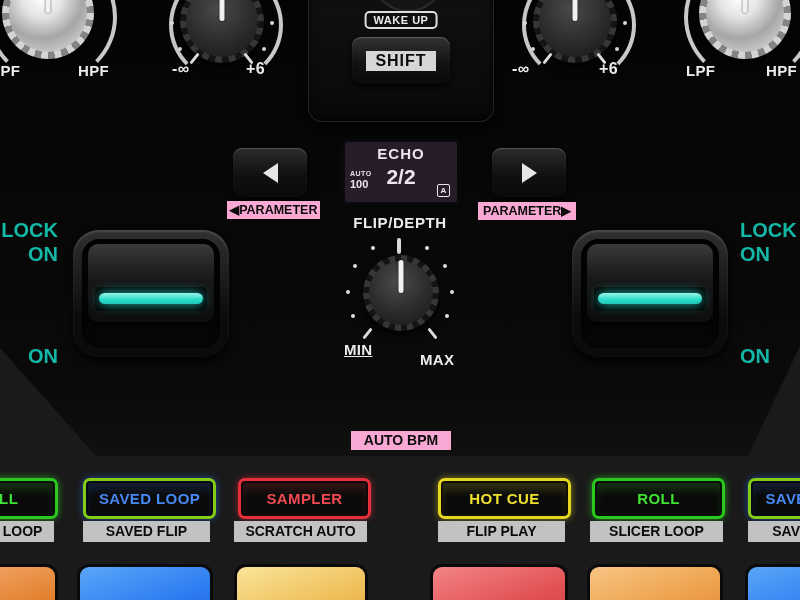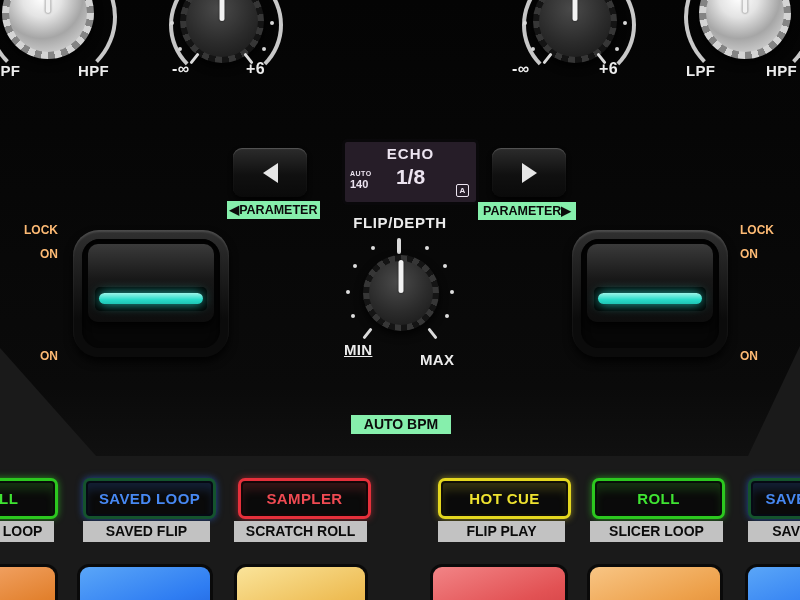--- a/index.html
+++ b/index.html
@@ -35,58 +35,58 @@
   .black .cap{position:absolute;inset:6px;border-radius:50%;
     background:radial-gradient(circle at 45% 33%,#4a4a4a,#2b2b2b 55%,#151515);}
   .pointer{position:absolute;left:50%;top:7%;transform:translateX(-50%);width:5px;height:43%;
     background:#f2f2f2;border-radius:3px;box-shadow:0 0 2px rgba(0,0,0,.7);}
   .ring{position:absolute;border-radius:50%;border:4px solid #c9c9c9;border-bottom-color:transparent;}
   .dot{position:absolute;width:4px;height:4px;border-radius:50%;background:#dedede;}
   .tick{position:absolute;width:3px;height:13px;background:#dadada;border-radius:2px;}
   .lbl{position:absolute;color:#ececec;font-weight:bold;font-size:15px;letter-spacing:.3px;white-space:nowrap;}
   .lbl.big{font-size:16px;}
   
-  .display{position:absolute;left:345px;top:142px;width:131px;height:60px;background:#261d28;
+  .display{position:absolute;left:345px;top:142px;width:112px;height:60px;background:#261d28;
     border-radius:2px;box-shadow:0 0 0 3px #09080a;color:#ece4f0;}
   .disp-effect{position:absolute;left:0;right:0;top:3px;text-align:center;font-size:15px;font-weight:bold;letter-spacing:1px;}
   .disp-auto{position:absolute;left:5px;top:28px;font-size:7px;font-weight:bold;letter-spacing:.5px;}
   .disp-bpm{position:absolute;left:5px;top:36px;font-size:11px;font-weight:bold;}
   .disp-beat{position:absolute;left:0;right:0;top:23px;text-align:center;font-size:21px;font-weight:bold;}
   .disp-badge{position:absolute;right:7px;bottom:5px;width:11px;height:11px;border:1px solid #ece4f0;
     border-radius:2px;font-size:8px;font-weight:bold;text-align:center;line-height:11px;}
   
   .arrow-btn{position:absolute;top:148px;width:74px;height:49px;border-radius:9px;
     background:linear-gradient(#2c2c2c,#101010 55%,#0a0a0a);
     box-shadow:inset 0 1px 1px rgba(255,255,255,.2),0 3px 5px rgba(0,0,0,.8);
     display:flex;align-items:center;justify-content:center;}
   .tri-l{width:0;height:0;border-top:10px solid transparent;border-bottom:10px solid transparent;border-right:15px solid #e6e6e6;}
   .tri-r{width:0;height:0;border-top:10px solid transparent;border-bottom:10px solid transparent;border-left:15px solid #e6e6e6;}
-  .chip{position:absolute;background:#86efac;color:#0b0b0b;font-weight:bold;text-align:center;white-space:nowrap;}
+  .chip{position:absolute;background:#f9a8d4;color:#0b0b0b;font-weight:bold;text-align:center;white-space:nowrap;}
   
   .paddle{position:absolute;top:230px;width:156px;height:127px;border-radius:26px;
     background:linear-gradient(#303030,#0b0b0b 70%);
     box-shadow:inset 0 2px 2px rgba(255,255,255,.14),0 5px 9px rgba(0,0,0,.8);}
   .paddle .well{position:absolute;inset:9px;border-radius:18px;background:#060606;box-shadow:inset 0 4px 8px #000;}
   .paddle .lever{position:absolute;left:15px;right:15px;top:14px;height:78px;border-radius:10px;
     background:linear-gradient(#3a3a3a,#181818 45%,#0d0d0d);box-shadow:0 4px 6px rgba(0,0,0,.85);}
   .paddle .slot{position:absolute;left:7px;right:7px;top:43px;height:24px;border-radius:5px;background:#020202;}
   .paddle .stripe{position:absolute;left:4px;right:4px;top:6px;height:11px;border-radius:6px;
     background:linear-gradient(#9cf4e8,#2adcca 60%,#1fc4b4);box-shadow:0 0 12px rgba(45,220,205,.85);}
-  .lock-block{position:absolute;width:58px;color:#fdba74;font-weight:bold;font-size:12px;line-height:24px;}
+  .lock-block{position:absolute;width:58px;color:#14b8a6;font-weight:bold;font-size:20px;line-height:24px;}
   
   .tap-btn{position:absolute;left:345px;top:379px;width:106px;height:47px;border-radius:11px;
     background:linear-gradient(#323232,#111 55%,#0a0a0a);
     box-shadow:inset 0 1px 1px rgba(255,255,255,.22),0 4px 6px rgba(0,0,0,.8);
     display:flex;align-items:center;justify-content:center;color:#f0f0f0;font-size:16px;font-weight:bold;letter-spacing:1px;}
   
   .mode-btn{position:absolute;top:478px;height:35px;border-radius:7px;background:#0a0a0a;
     display:flex;align-items:center;justify-content:center;font-weight:bold;font-size:15px;letter-spacing:.4px;}
   .mode-btn.green{border:3px solid #2cc81f;color:#3fe432;
     box-shadow:0 0 7px rgba(50,220,35,.6),inset 0 0 0 2px #071007,inset 0 9px 10px rgba(70,230,50,.18);}
-  .mode-btn.blue{border:3px solid #14532d;color:#4788f2;
+  .mode-btn.blue{border:3px solid #84cc16;color:#4788f2;
     box-shadow:0 0 7px rgba(40,110,240,.6),inset 0 0 0 2px #060a14,inset 0 9px 10px rgba(60,130,245,.18);}
   .mode-btn.red{border:3px solid #e5303b;color:#ef4a52;
     box-shadow:0 0 7px rgba(230,50,60,.55),inset 0 0 0 2px #140607,inset 0 9px 10px rgba(240,70,80,.18);}
   .mode-btn.yellow{border:3px solid #e4d71f;color:#eee22f;
     box-shadow:0 0 7px rgba(230,215,35,.55),inset 0 0 0 2px #121006,inset 0 9px 10px rgba(238,226,47,.18);}
   .strip{top:521px;height:21px;line-height:21px;font-size:14px;background:#c2c2c2;}
   
   .pad{position:absolute;top:567px;height:60px;border-radius:9px;box-shadow:0 0 0 3px #0a0a0a;}
   .pad.c-orange{background:linear-gradient(160deg,#f8b07a,#e2812e 70%,#d06f24);}
   .pad.c-blue{background:linear-gradient(160deg,#5aa6f8,#2f7df2 60%,#1e5fd8);}
@@ -142,26 +142,33 @@
 
   <div class="ring" style="left:684px;top:-48px;width:122px;height:122px;"></div>
   <div class="knob metal" style="left:699px;top:-33px;width:92px;height:92px;">
     <div class="knurl"></div>
     <div class="cap"></div>
     <div class="pointer"></div>
   </div>
   <div class="lbl" style="left:686px;top:62px;">LPF</div>
   <div class="lbl" style="left:766px;top:62px;">HPF</div>
 
+  <div class="center-panel">
+    <div class="knob-stub"></div>
+    <div class="wakeup-chip">WAKE UP</div>
+    <div class="shift-btn">
+      <span class="shift-chip">SHIFT</span>
+    </div>
+  </div>
 
   <div class="display">
     <div class="disp-effect">ECHO</div>
     <div class="disp-auto">AUTO</div>
-    <div class="disp-bpm">140</div>
-    <div class="disp-beat">1/8</div>
+    <div class="disp-bpm">100</div>
+    <div class="disp-beat">2/2</div>
     <div class="disp-badge">A</div>
   </div>
 
   <div class="arrow-btn" style="left:233px;">
     <div class="tri-l"></div>
   </div>
   <div class="chip" style="left:227px;top:201px;width:93px;height:18px;line-height:18px;font-size:12.5px;">◀PARAMETER</div>
   <div class="arrow-btn" style="left:492px;">
     <div class="tri-r"></div>
   </div>
@@ -208,32 +215,32 @@
   <div class="lock-block" style="left:740px;top:344px;text-align:left;">ON</div>
   <div class="paddle" style="left:572px;">
     <div class="well"></div>
     <div class="lever">
       <div class="slot">
         <div class="stripe"></div>
       </div>
     </div>
   </div>
 
-  <div class="chip" style="left:351px;top:415px;width:100px;height:19px;line-height:19px;font-size:14px;">AUTO BPM</div>
+  <div class="chip" style="left:351px;top:431px;width:100px;height:19px;line-height:19px;font-size:14px;">AUTO BPM</div>
 
   <div class="mode-btn green" style="left:-64px;width:116px;">ROLL</div>
   <div class="mode-btn blue" style="left:83px;width:127px;">SAVED LOOP</div>
   <div class="mode-btn yellow" style="left:438px;width:127px;">HOT CUE</div>
   <div class="mode-btn red" style="left:238px;width:127px;">SAMPLER</div>
   <div class="mode-btn green" style="left:592px;width:127px;">ROLL</div>
   <div class="mode-btn blue" style="left:748px;width:130px;">SAVED LOOP</div>
 
   <div class="chip strip" style="left:-64px;width:118px;">SLICER LOOP</div>
   <div class="chip strip" style="left:83px;width:127px;">SAVED FLIP</div>
-  <div class="chip strip" style="left:234px;width:133px;">SCRATCH ROLL</div>
+  <div class="chip strip" style="left:234px;width:133px;">SCRATCH AUTO</div>
   <div class="chip strip" style="left:438px;width:127px;">FLIP PLAY</div>
   <div class="chip strip" style="left:590px;width:133px;">SLICER LOOP</div>
   <div class="chip strip" style="left:748px;width:130px;">SAVED FLIP</div>
 
   <div class="pad c-orange" style="left:-75px;width:130px;"></div>
   <div class="pad c-blue" style="left:80px;width:130px;"></div>
   <div class="pad c-gold" style="left:237px;width:128px;"></div>
   <div class="pad c-red" style="left:433px;width:132px;"></div>
   <div class="pad c-orange2" style="left:590px;width:130px;"></div>
   <div class="pad c-blue" style="left:748px;width:130px;"></div>

